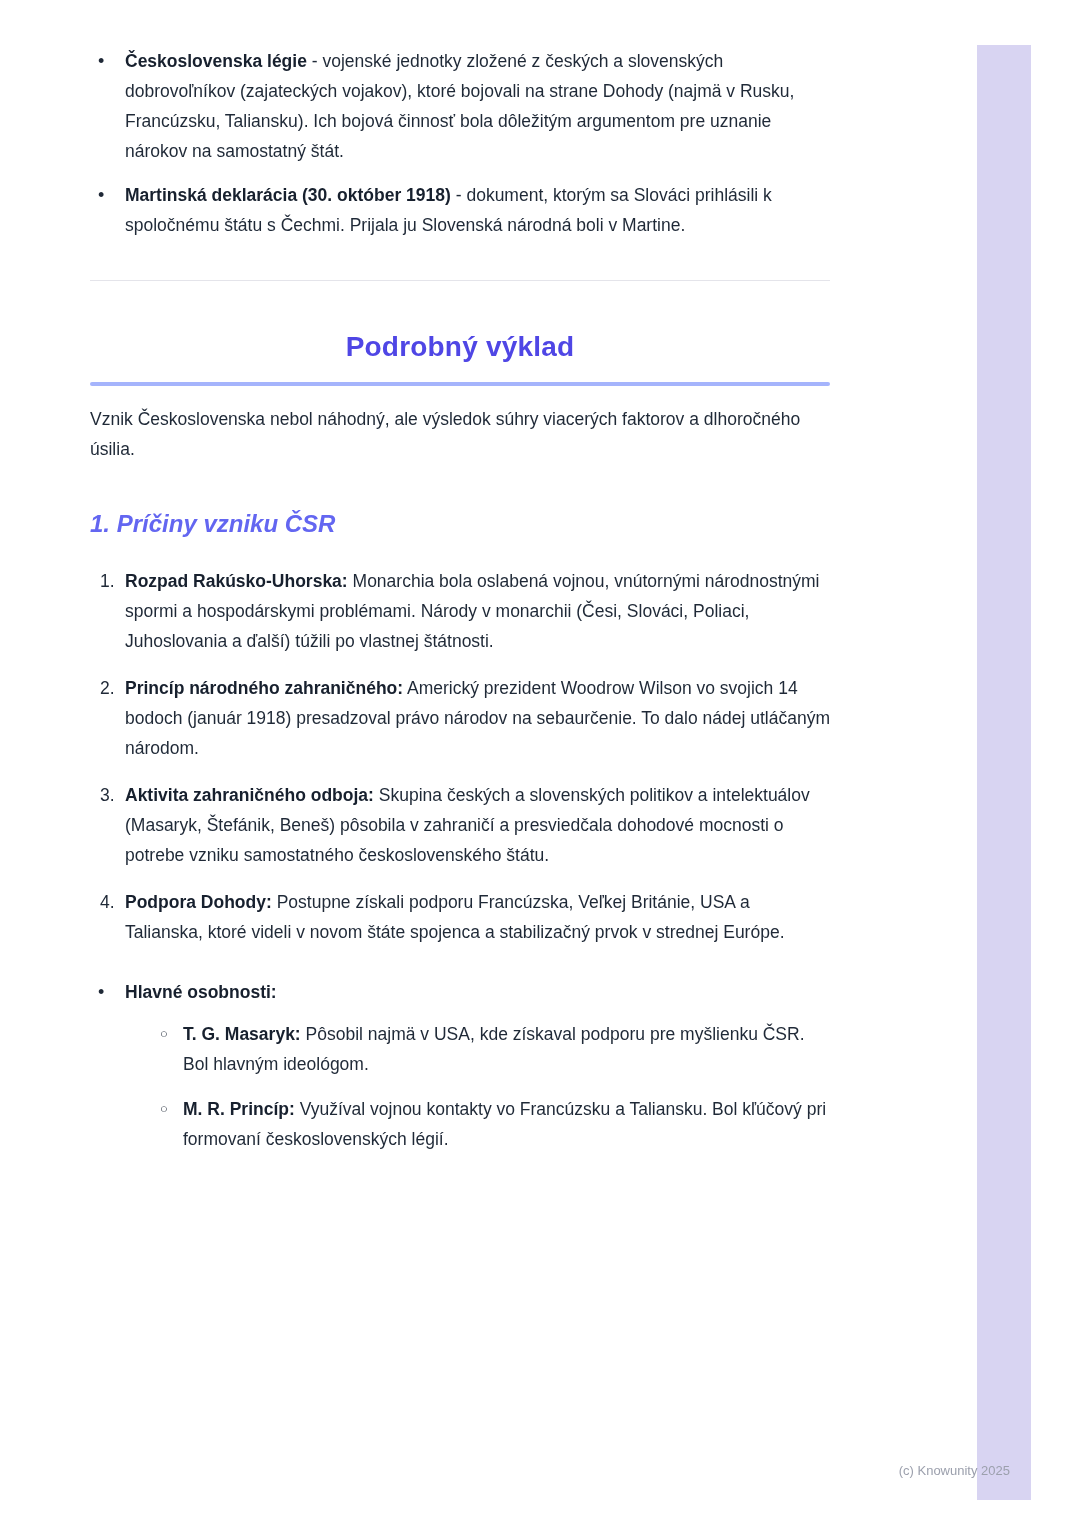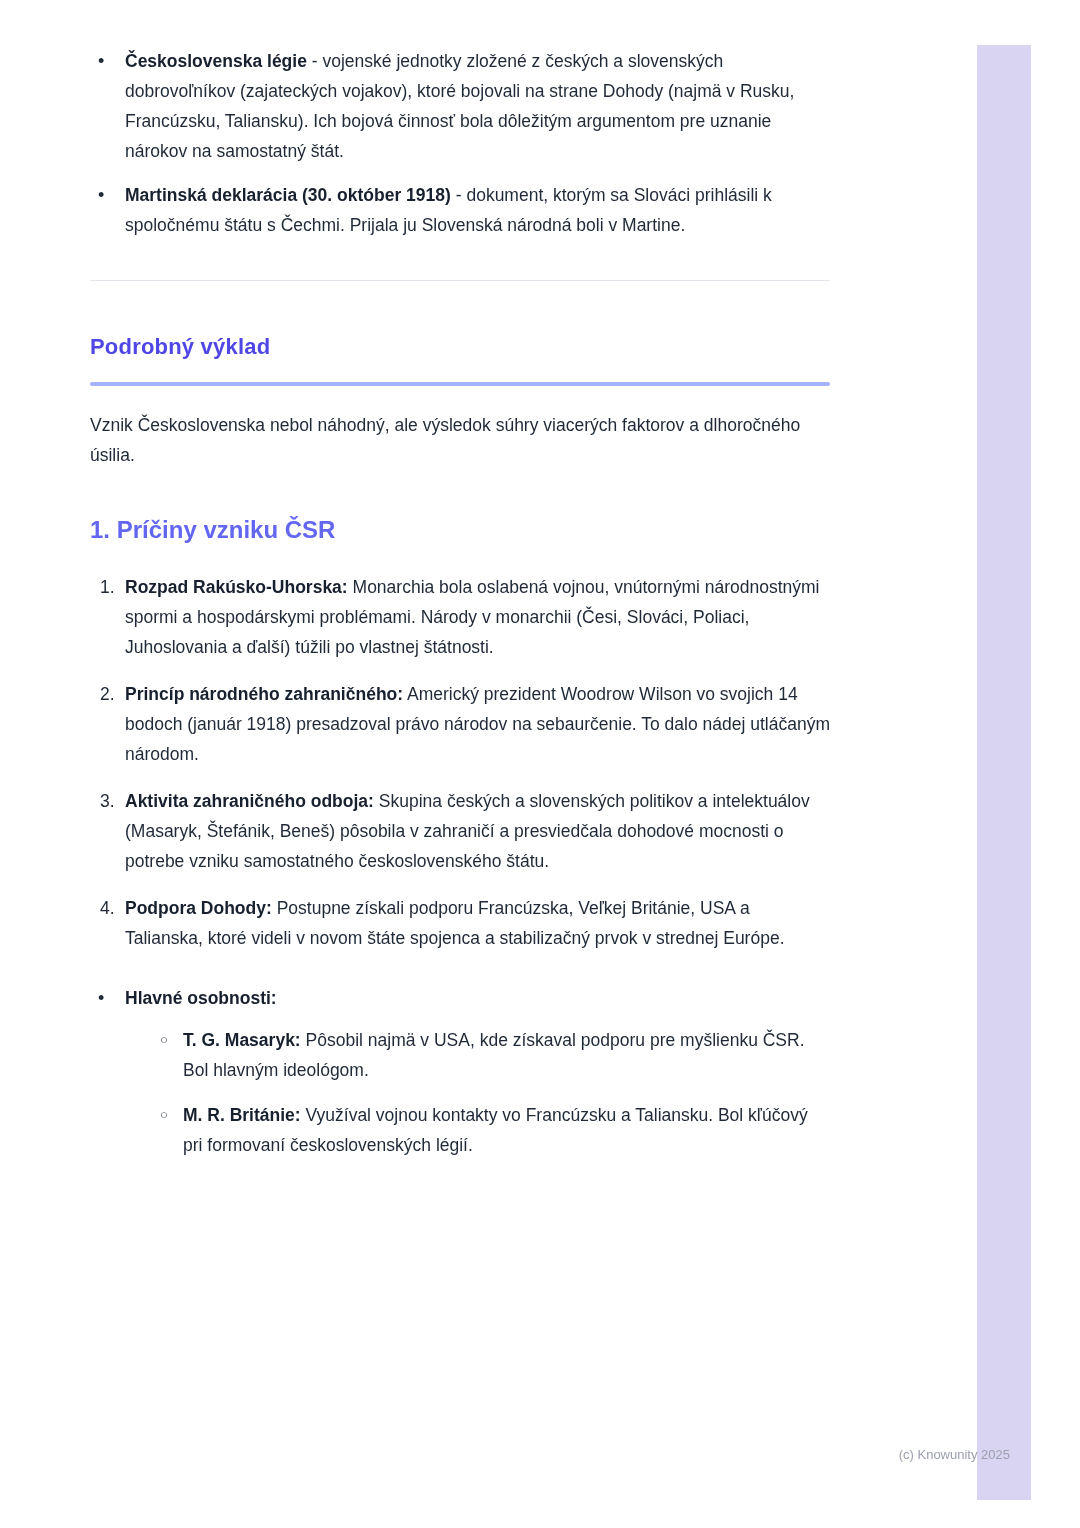--- a/index.html
+++ b/index.html
@@ -55,46 +55,48 @@
   }
   .li-body { flex: 1 1 auto; }
   b, .bold { font-weight: 700; color: #17202e; }
   .divider {
     margin-top: 40px;
     border-top: 1px solid #e4e4ea;
     width: 740px;
   }
   h1.main-heading {
     margin-top: 46px;
-    font-size: 22px;
+    font-size: 28px;
     line-height: 40px;
     font-weight: 700;
     color: #4f46e5;
     letter-spacing: 0.2px;
+    text-align: center;
   }
   .heading-underline {
     margin-top: 15px;
     width: 740px;
     height: 4px;
     border-radius: 2px;
     background: #a5b4fc;
   }
-  p.para { margin-top: 24px; }
+  p.para { margin-top: 18px; }
   h2.section-heading {
     margin-top: 44px;
     margin-bottom: 26px;
     font-size: 24px;
     line-height: 32px;
     font-weight: 700;
     color: #6366f1;
+    font-style: italic;
   }
   .footer-credit {
     position: absolute;
     right: 70px;
-    bottom: 66px;
+    bottom: 50px;
     font-size: 13px;
     color: #9ca0ad;
     z-index: 2;
   }
 </style>
 </head>
 <body>
 
 <div class="page">
 
@@ -148,21 +150,21 @@
         <span class="marker dot">•</span>
         <span class="li-body">
           <b>Hlavné osobnosti:</b>
           <span class="sub-list" style="display:block;">
             <span class="li">
               <span class="marker">○</span>
               <span class="li-body"><b>T. G. Masaryk:</b><span> Pôsobil najmä v USA, kde získaval podporu pre myšlienku ČSR. Bol hlavným ideológom.</span></span>
             </span>
             <span class="li">
               <span class="marker">○</span>
-              <span class="li-body"><b>M. R. Británie:</b><span> Využíval vojnou kontakty vo Francúzsku a Taliansku. Bol kľúčový pri formovaní československých légií.</span></span>
+              <span class="li-body"><b>M. R. Princíp:</b><span> Využíval vojnou kontakty vo Francúzsku a Taliansku. Bol kľúčový pri formovaní československých légií.</span></span>
             </span>
           </span>
         </span>
       </div>
     </div>
 
   </div>
 
   <div class="footer-credit">(c) Knowunity 2025</div>
 

